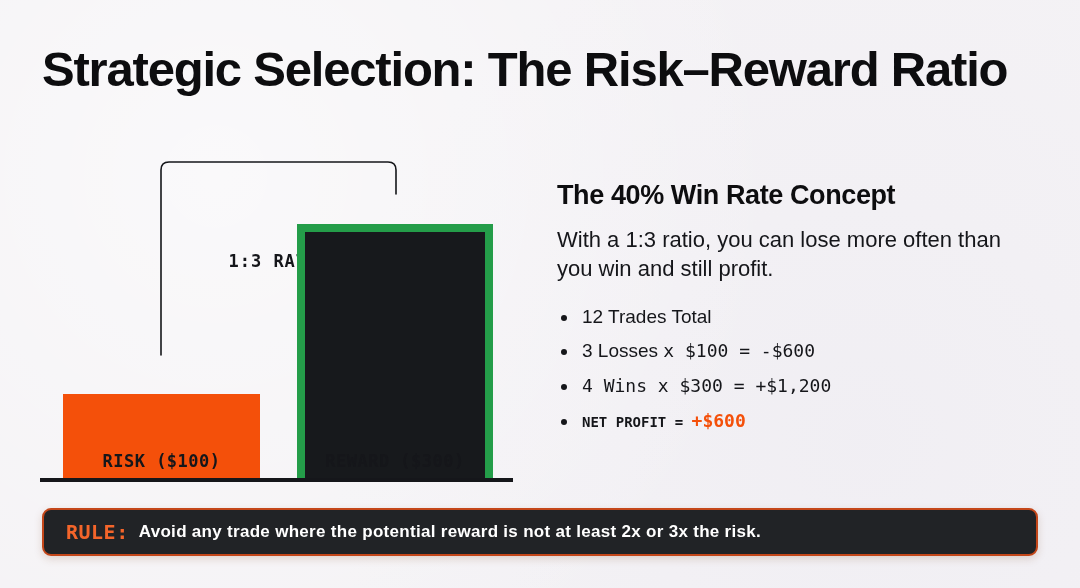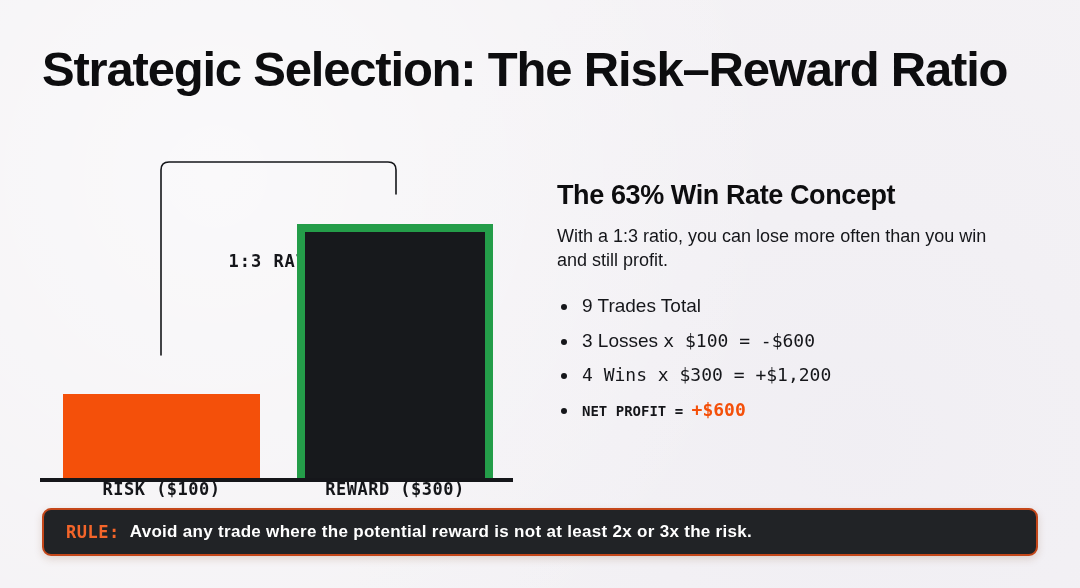--- a/index.html
+++ b/index.html
@@ -102,42 +102,41 @@
     height: 26px;
   }
   .axis-label {
     position: absolute;
     font-family: "DejaVu Sans Mono", monospace;
     font-size: 17px;
     font-weight: bold;
     letter-spacing: 0.5px;
     color: #15161a;
     text-align: center;
-    margin-top: 28px;
   }
   .axis-label-risk { left: 43px; width: 237px; }
   .axis-label-reward { left: 277px; width: 236px; }
 
   
   .panel {
     position: absolute;
     left: 557px;
     top: 180px;
     width: 480px;
   }
   .panel-heading {
     font-size: 27px;
     font-weight: bold;
     letter-spacing: -0.4px;
     color: #0d0d0f;
     margin: 0 0 14px 0;
     white-space: nowrap;
   }
   .panel-sub {
-    font-size: 18px;
+    font-size: 22px;
     line-height: 1.33;
     color: #15161a;
     margin: 0;
     width: 450px;
   }
   .bullets {
     list-style: none;
     margin: 22px 0 0 0;
     padding: 0;
   }
@@ -189,21 +188,21 @@
     background: #212326;
     border: 2px solid #c4471a;
     border-radius: 9px;
     display: flex;
     align-items: center;
     padding-left: 22px;
     box-shadow: 0 3px 8px rgba(120, 60, 20, 0.18);
   }
   .rule-key {
     font-family: "DejaVu Sans Mono", monospace;
-    font-size: 17px;
+    font-size: 20px;
     font-weight: bold;
     color: #f4652a;
     letter-spacing: 0.5px;
     margin-right: 10px;
   }
   .rule-text {
     font-family: Liberation Sans, sans-serif;
     font-size: 17px;
     font-weight: bold;
     color: #ffffff;
@@ -231,26 +230,26 @@
 
     <div class="axis-line"></div>
   </div>
 
   <div class="axis-labels">
     <div class="axis-label axis-label-risk">RISK ($100)</div>
     <div class="axis-label axis-label-reward">REWARD ($300)</div>
   </div>
 
   <div class="panel">
-    <h2 class="panel-heading">The 63% Win Rate Concept</h2>
+    <h2 class="panel-heading">The 40% Win Rate Concept</h2>
     <p class="panel-sub">With a 1:3 ratio, you can lose more often than you win and still profit.</p>
 
     <ul class="bullets">
       <li>
-        <span>9 Trades Total</span>
+        <span>12 Trades Total</span>
       </li>
       <li>
         <span>3 Losses </span><span class="mono">x $100 = -$600</span>
       </li>
       <li>
         <span class="mono">4 Wins x $300 = +$1,200</span>
       </li>
       <li>
         <span class="mono-bold">NET PROFIT = </span><span class="profit">+$600</span>
       </li>

